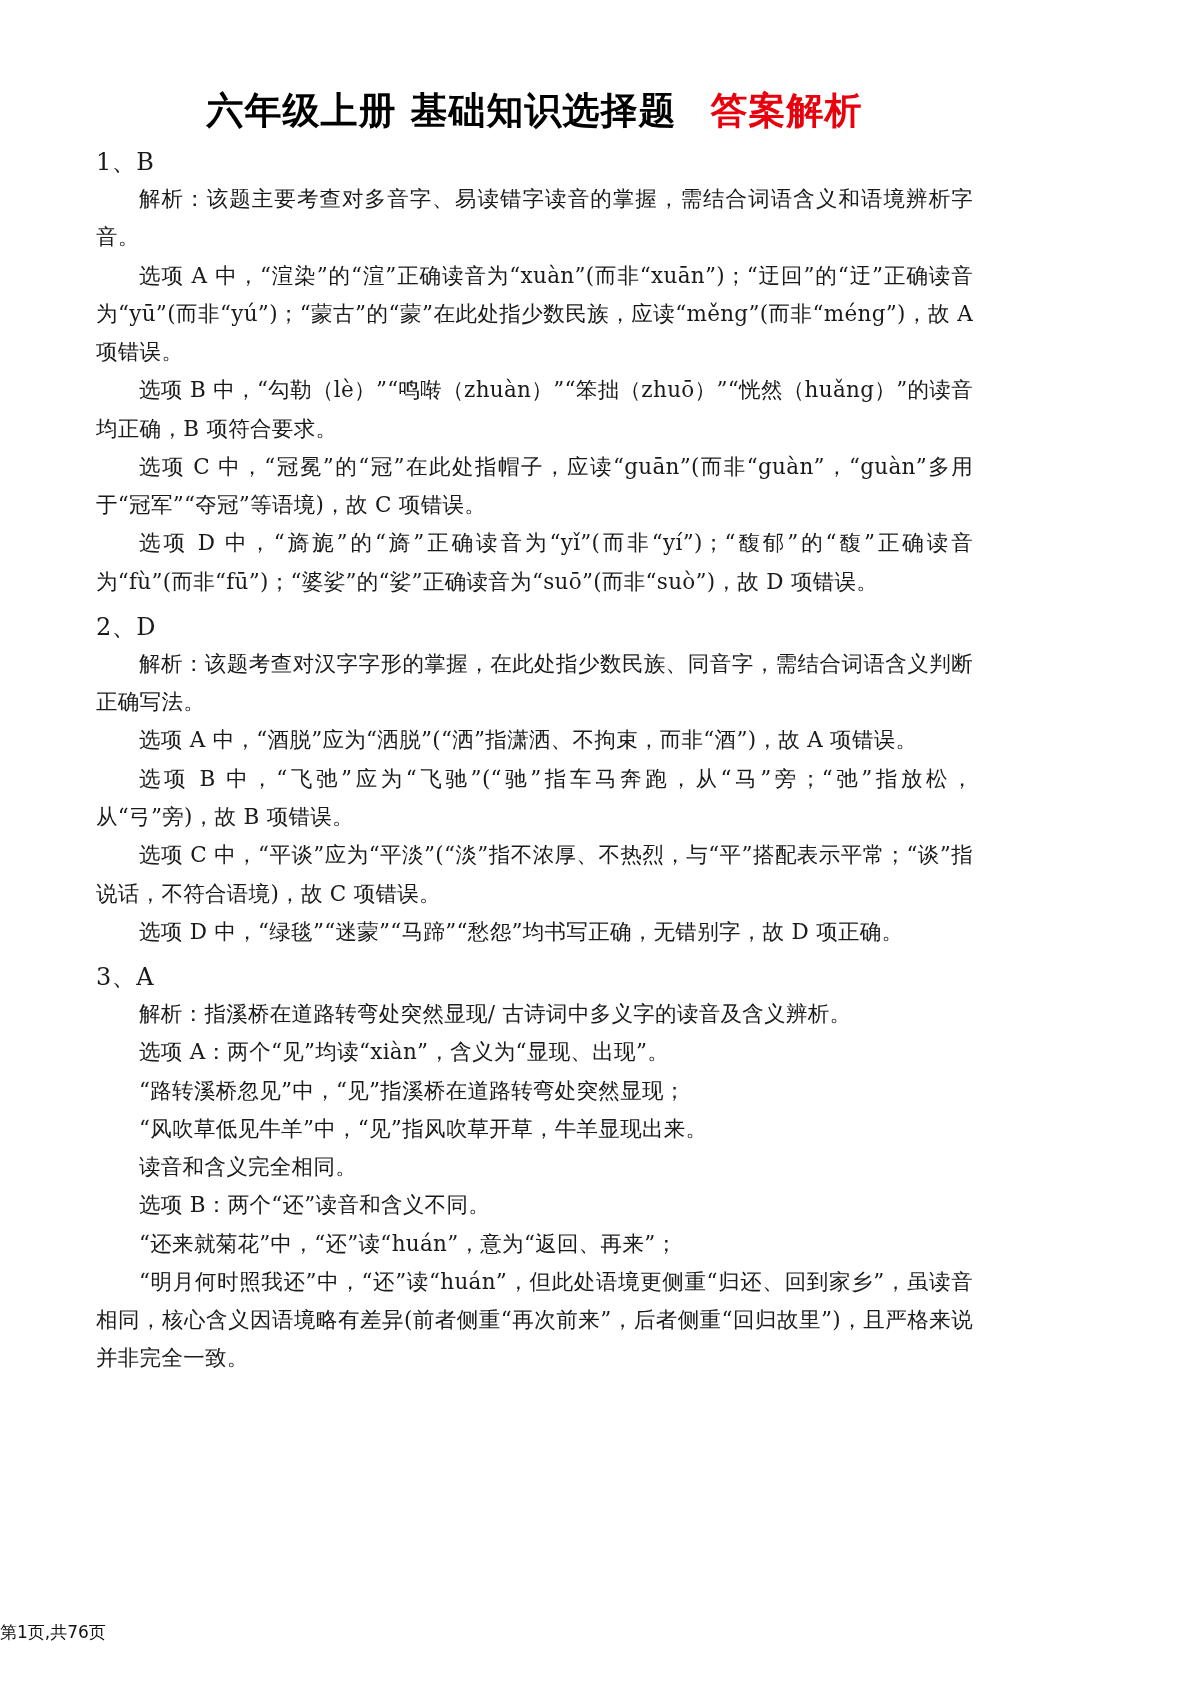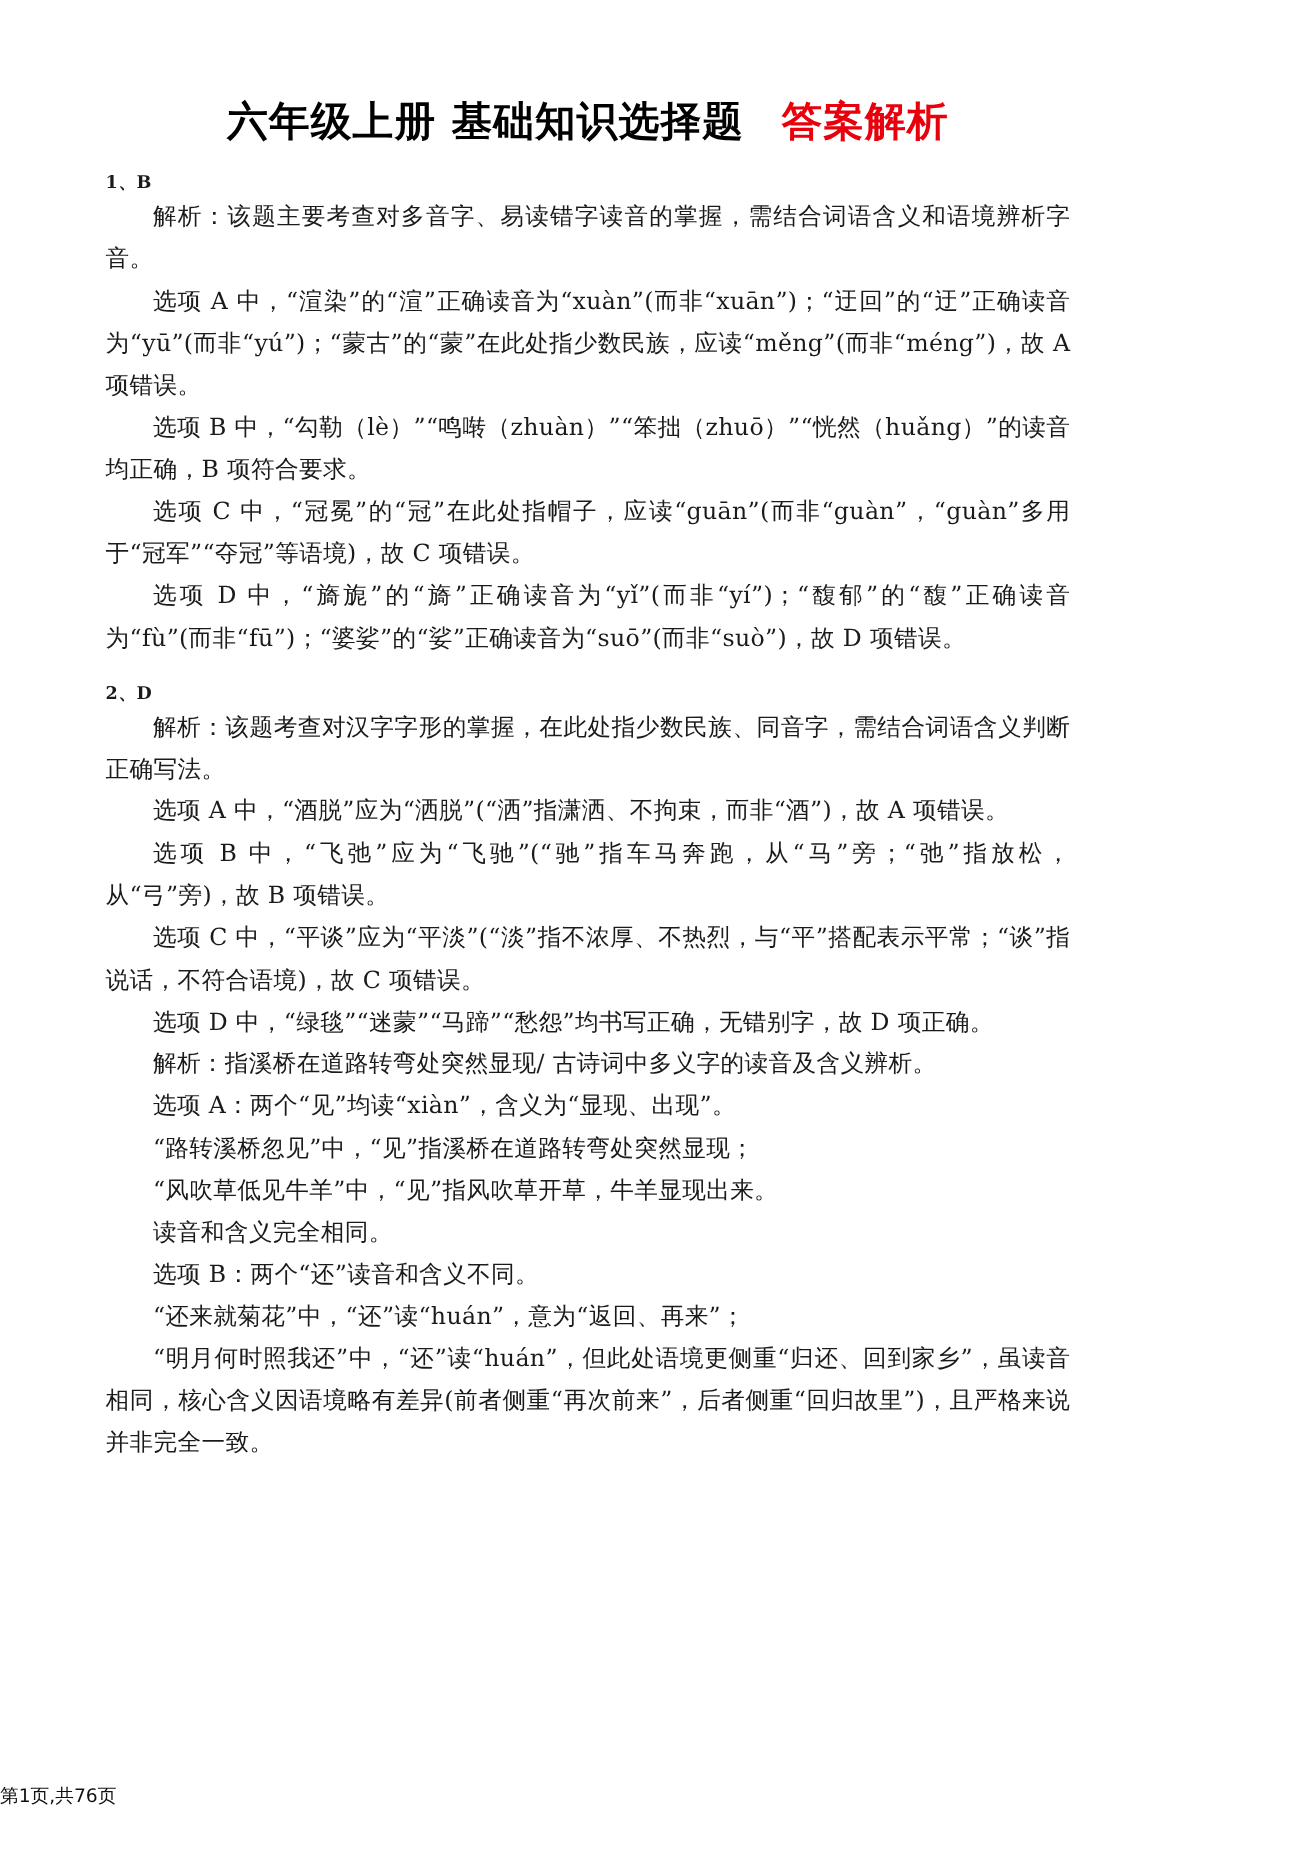--- a/index.html
+++ b/index.html
@@ -40,24 +40,23 @@
     letter-spacing: 1px;
   }
   .subtitle {
     text-align: center;
     font-size: 25px;
     color: #000000;
     margin: 6px 0 18px 0;
     letter-spacing: 1px;
   }
   .q-num {
-    font-size: 16px;
-    margin: 20px 0 2px 0;
+    font-size: 24px;
+    margin: 10px 0 2px 0;
     letter-spacing: 0.5px;
-    font-weight: bold;
   }
   .para {
     font-size: 21.5px;
     line-height: 1.78;
     text-indent: 2em;
     margin: 0;
     text-align: justify;
     letter-spacing: 0.3px;
   }
   .footer {
@@ -93,20 +92,21 @@
   <div>
     <div class="q-num">2、D</div>
     <p class="para">解析：该题考查对汉字字形的掌握，在此处指少数民族、同音字，需结合词语含义判断正确写法。</p>
     <p class="para">选项 A 中，“酒脱”应为“洒脱”(“洒”指潇洒、不拘束，而非“酒”)，故 A 项错误。</p>
     <p class="para">选项 B 中，“飞弛”应为“飞驰”(“驰”指车马奔跑，从“马”旁；“弛”指放松，从“弓”旁)，故 B 项错误。</p>
     <p class="para">选项 C 中，“平谈”应为“平淡”(“淡”指不浓厚、不热烈，与“平”搭配表示平常；“谈”指说话，不符合语境)，故 C 项错误。</p>
     <p class="para">选项 D 中，“绿毯”“迷蒙”“马蹄”“愁怨”均书写正确，无错别字，故 D 项正确。</p>
   </div>
 
   <div>
+    <div class="q-num">3、A</div>
     <p class="para">解析：指溪桥在道路转弯处突然显现/ 古诗词中多义字的读音及含义辨析。</p>
     <p class="para">选项 A：两个“见”均读“xiàn”，含义为“显现、出现”。</p>
     <p class="para">“路转溪桥忽见”中，“见”指溪桥在道路转弯处突然显现；</p>
     <p class="para">“风吹草低见牛羊”中，“见”指风吹草开草，牛羊显现出来。</p>
     <p class="para">读音和含义完全相同。</p>
     <p class="para">选项 B：两个“还”读音和含义不同。</p>
     <p class="para">“还来就菊花”中，“还”读“huán”，意为“返回、再来”；</p>
     <p class="para">“明月何时照我还”中，“还”读“huán”，但此处语境更侧重“归还、回到家乡”，虽读音相同，核心含义因语境略有差异(前者侧重“再次前来”，后者侧重“回归故里”)，且严格来说并非完全一致。</p>
   </div>
 

